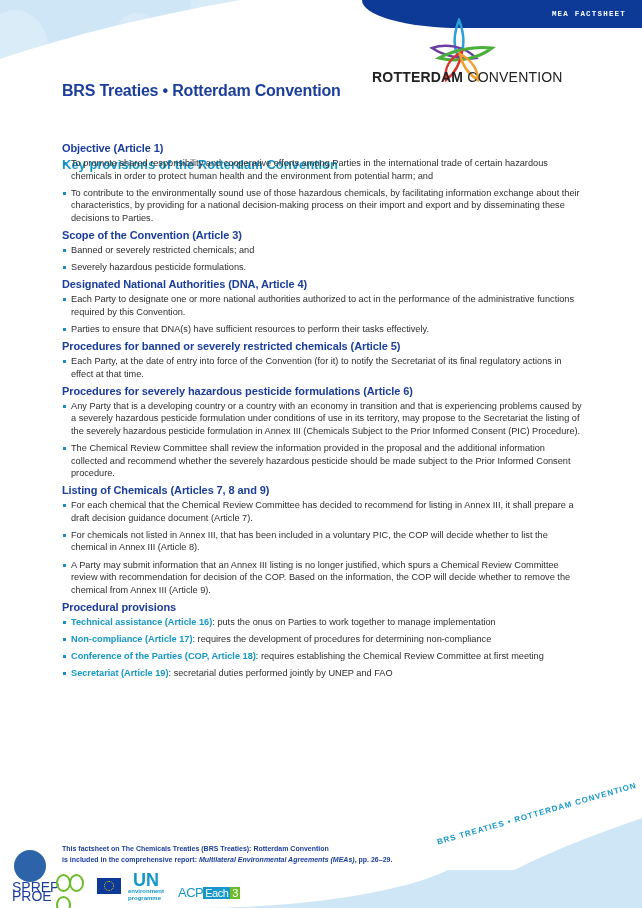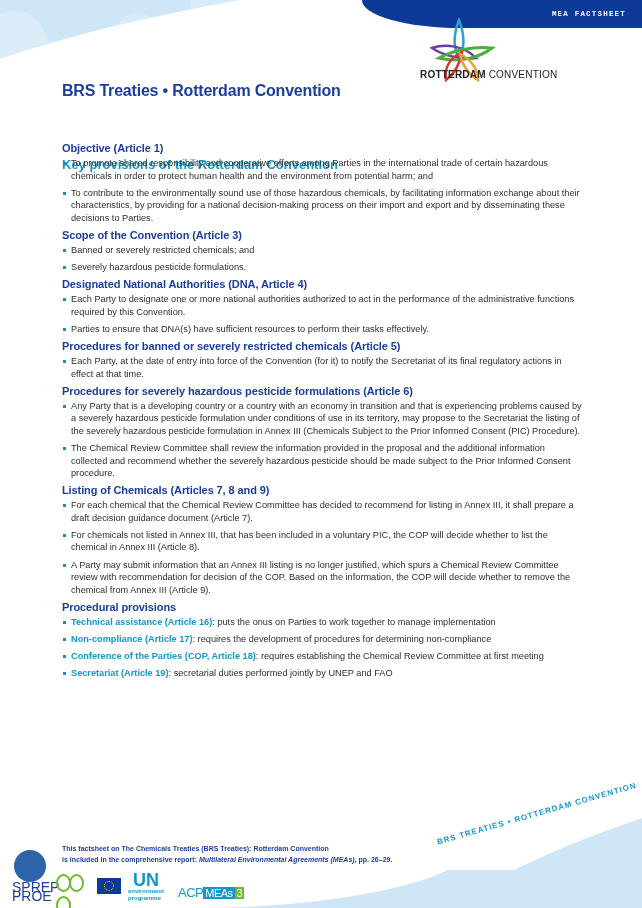--- a/index.html
+++ b/index.html
@@ -24,21 +24,21 @@
   .blue-band {
     position:absolute; right:0; top:0; width:280px; height:28px;
     background:#0c3a96;
     border-radius:0 0 0 140px / 0 0 0 40px;
   }
   .mea-tag {
     position:absolute; right:16px; top:10px;
     font-size:7.5px; font-weight:bold; letter-spacing:1.2px; color:#ffffff;font-family:Liberation Mono, monospace;
   }
   .logo { position:absolute; left:384px; top:18px; width:150px; height:70px; }
-  .logo-text { position:absolute; left:372px; top:69px; font-size:10px; color:#222; letter-spacing:0.2px;margin-left:48px; }
+  .logo-text { position:absolute; left:372px; top:69px; font-size:14px; color:#222; letter-spacing:0.2px; }
   .logo-text b { font-weight:bold; }
 
   .title { position:absolute; left:62px; top:82px; font-size:16px; font-weight:bold; color:#1b3e9c; letter-spacing:-0.2px; }
   .subtitle { position:absolute; left:62px; top:116px; font-size:13px; font-weight:bold; color:#1597c9;margin-top:41px; }
 
   .content { position:absolute; left:62px; top:142px; width:520px; }
   .sec-h { font-size:11px; font-weight:bold; color:#1b3e9c; margin:0 0 3px 0; letter-spacing:-0.1px; }
   .sec { margin-bottom:4px; }
   ul { list-style:none; margin:0; padding:0; }
   li { position:relative; padding-left:9px; font-size:9.2px; line-height:12.6px; margin-bottom:4.5px; color:#2d2d2d; }
@@ -175,14 +175,14 @@
     <div class="sprep-circle"></div>
     <div class="sprep-txt">SPREP<br>PROE</div>
   </div>
   <div class="acp"><span></span><span></span><span></span></div>
   <div class="eu"></div>
   <div class="unep">
     <div class="unep-un">UN</div>
     <div class="unep-sub">environment</div>
     <div class="unep-sub">programme</div>
   </div>
-  <div class="acpmeas"><span>ACP</span><span class="box">MEAs</span><span class="three">3</span></div>
+  <div class="acpmeas"><span>ACP</span><span class="box">Each</span><span class="three">3</span></div>
 </div>
 
 </body></html>

